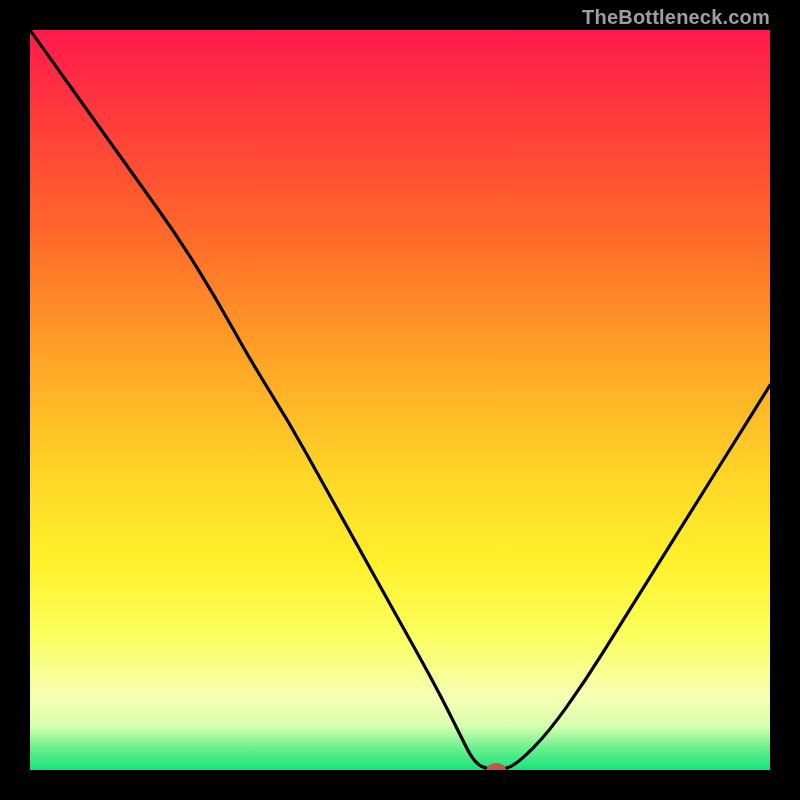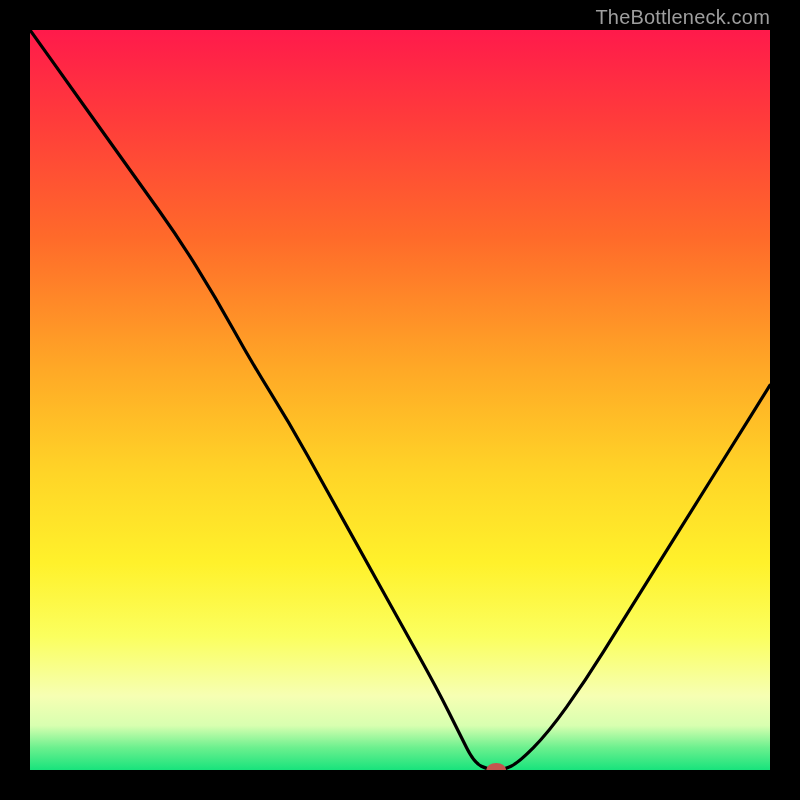--- a/index.html
+++ b/index.html
@@ -48,21 +48,21 @@
     position: absolute;
     inset: 0;
   }
   .attribution {
     position: absolute;
     top: 6px;
     right: 30px;
     color: #9e9e9e;
     font-size: 20px;
     letter-spacing: 0.2px;
-    font-weight: 400;
+    font-weight: 700;
   }
 </style>
 </head>
 <body>
 
 <div class="frame">
   <div class="attribution">TheBottleneck.com</div>
 
   <div class="plot-area">
     <div class="gradient-bg"></div>

